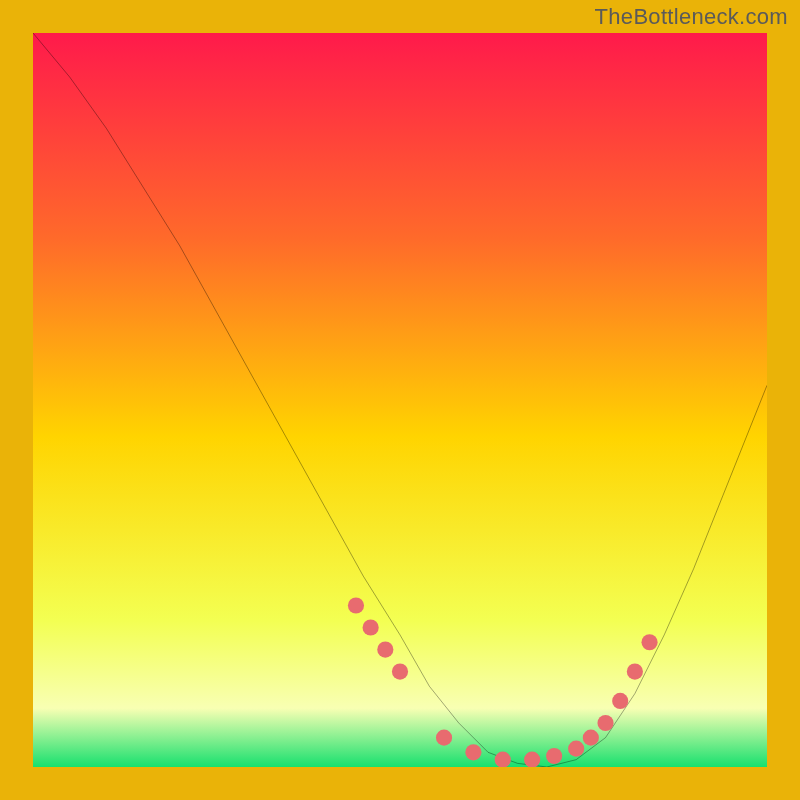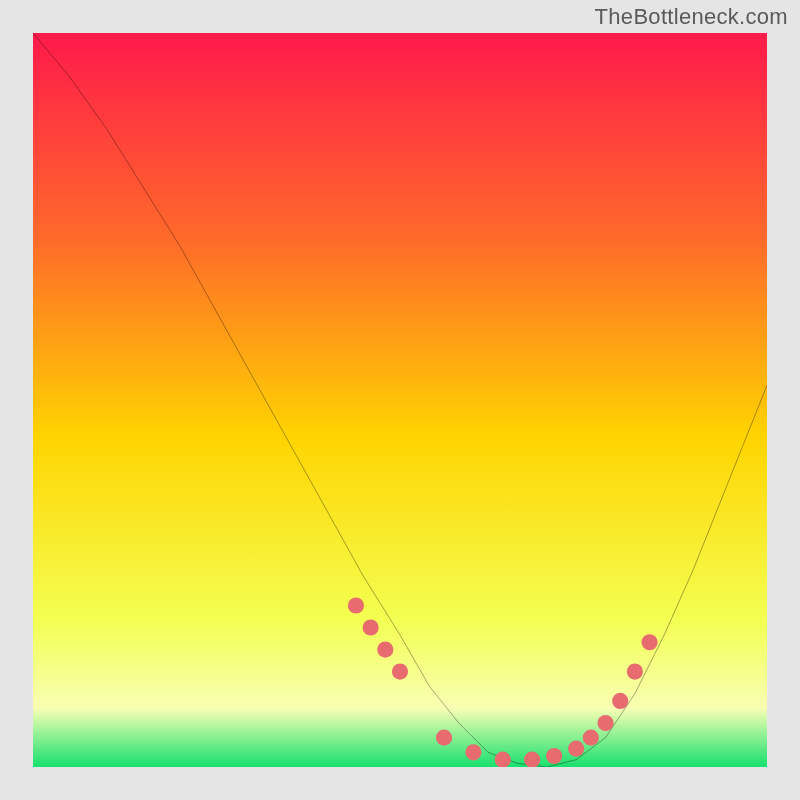--- a/index.html
+++ b/index.html
@@ -8,21 +8,21 @@
     width: 800px;
     height: 800px;
     background: #000;
     font-family: Arial, Helvetica, sans-serif;
     overflow: hidden;
   }
   .frame {
     position: relative;
     width: 800px;
     height: 800px;
-    background: #e5e5e5;
+    background: #eab308;
   }
   .watermark {
     position: absolute;
     top: 4px;
     right: 12px;
     color: #5a5a5a;
     font-size: 22px;
     letter-spacing: 0.3px;
   }
   .plot {

